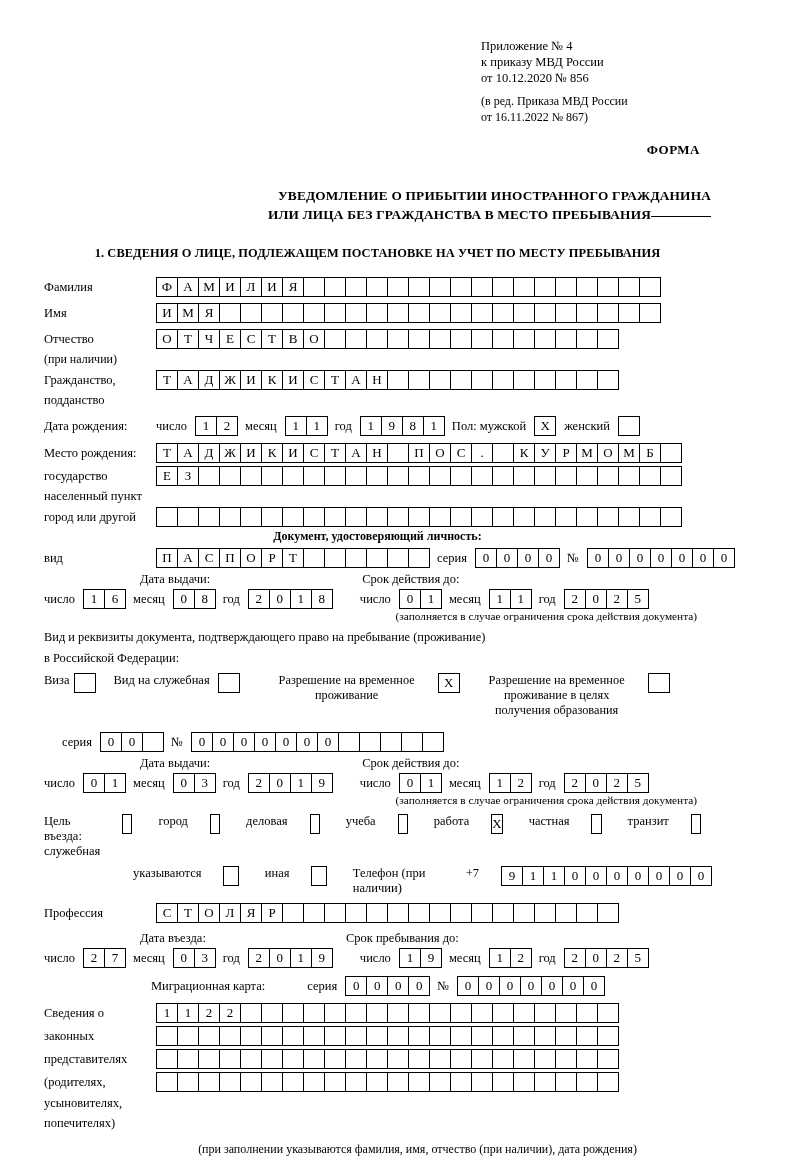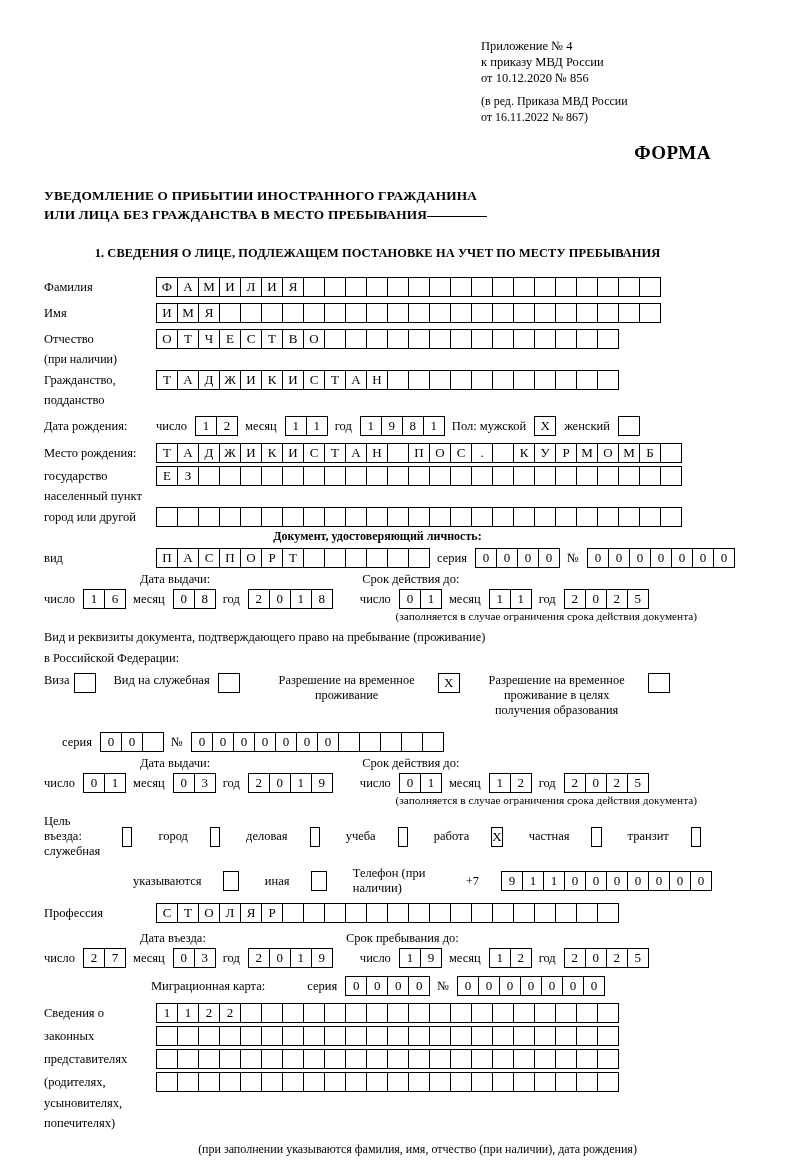--- a/index.html
+++ b/index.html
@@ -22,31 +22,31 @@
     margin-left:auto;
     width:230px;
     font-size:12.5px;
     line-height:16px;
   }
   .hdr .sm{font-size:12px;}
   .hdr .gap{height:7px;}
   .forma{
     text-align:right;
     font-weight:bold;
-    font-size:19px;
+    font-size:13px;
     letter-spacing:.5px;
     margin-top:17px;
-    margin-right:0;
+    margin-right:11px;
   }
   .title{
-    text-align:left;
+    text-align:right;
     font-weight:bold;
     font-size:13.3px;
     line-height:19px;
-    margin-top:22px;
+    margin-top:28px;
     letter-spacing:.2px;
   }
   .title .uline{
     display:inline-block;
     width:60px;
     border-bottom:1px solid #000;
     vertical-align:2px;
   }
   .section{
     text-align:center;
@@ -85,21 +85,21 @@
   .sb{
     width:22px;height:20px;border:1px solid #000;box-sizing:border-box;
     text-align:center;line-height:18px;font-size:13px;display:inline-block;
   }
   .dates-note{font-size:11.3px;text-align:right;padding-right:14px;margin-top:1px;}
   .stack{display:flex;flex-direction:column;}
   .rowtight{margin-top:3px;}
   .bottomnote{
     text-align:center;font-size:12px;margin-top:10px;
   }
-  .purpose-line{display:flex;align-items:center;font-size:12.5px;margin-top:8px;flex-wrap:nowrap;gap:16px;}
+  .purpose-line{display:flex;align-items:flex-start;font-size:12.5px;margin-top:8px;flex-wrap:nowrap;gap:16px;}
   .purpose-line .sb{margin-left:6px;margin-right:10px;}
   .perm-label{font-size:12.3px;line-height:15px;}
   .legal-lbl{font-size:12.5px;line-height:17px;}
 </style>
 </head>
 <body>
 
 <div class="page">
 
   <div class="hdr">

